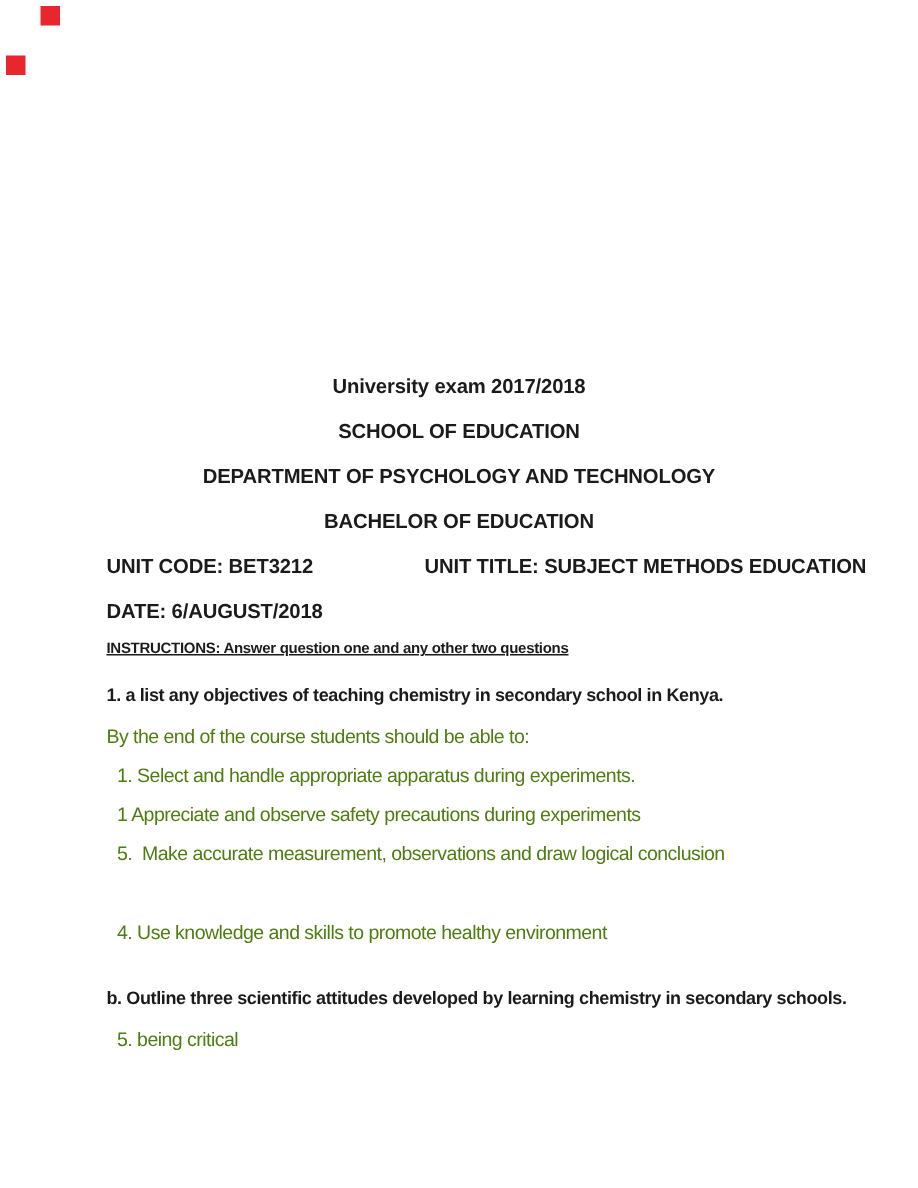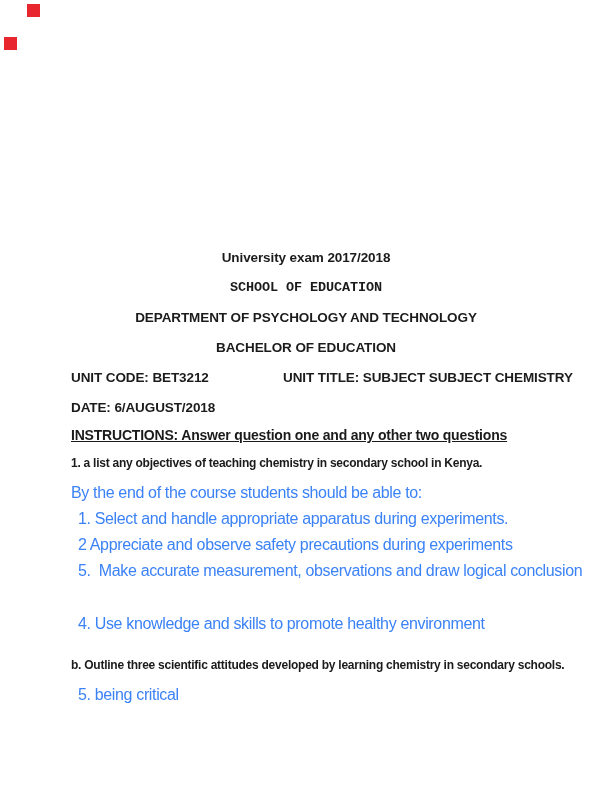--- a/index.html
+++ b/index.html
@@ -31,26 +31,26 @@
     white-space: pre-wrap;
     letter-spacing: -0.1px;
   }
   .center {
     left: 0;
     right: 0;
     text-align: center;
   }
 
   .heading       { font-size: 13.5px; font-weight: bold; }
-  .instructions  { font-size: 14px; font-weight: bold; text-decoration: underline; letter-spacing: -0.2px; text-align: right; }
+  .instructions  { font-size: 10px; font-weight: bold; text-decoration: underline; letter-spacing: -0.2px; text-align: right; }
   .q-heading     { font-size: 12px; font-weight: bold; letter-spacing: -0.25px; }
-  .body-line     { font-size: 16px; letter-spacing: -0.35px; color: #3b82f6; }
+  .body-line     { font-size: 13px; letter-spacing: -0.35px; color: #4d7c0f; }
 
   .t-title        { top: 250px; }
-  .t-school       { top: 280px; font-family: Liberation Mono, monospace; }
+  .t-school       { top: 280px; }
   .t-department   { top: 310px; }
   .t-bachelor     { top: 340px; }
   .t-unitrow      { top: 370px; left: 0; right: 0; height: 18px; }
   .t-date         { top: 400px; left: 71px; }
   .t-instructions { top: 427px; left: 71px; }
   .t-qa-heading   { top: 456px; left: 71px; }
   .t-intro        { top: 483px; left: 71px; }
   .t-obj0         { top: 509px; left: 78px; }
   .t-obj1         { top: 535px; left: 78px; }
   .t-obj2         { top: 561px; left: 78px; }
@@ -70,30 +70,30 @@
   <div class="marker marker-top"></div>
   <div class="marker marker-left"></div>
 
   <div class="line center heading t-title">University exam 2017/2018</div>
   <div class="line center heading t-school">SCHOOL OF EDUCATION</div>
   <div class="line center heading t-department">DEPARTMENT OF PSYCHOLOGY AND TECHNOLOGY</div>
   <div class="line center heading t-bachelor">BACHELOR OF EDUCATION</div>
 
   <div class="line t-unitrow">
     <span class="heading unit-code">UNIT CODE: BET3212</span>
-    <span class="heading unit-title">UNIT TITLE: SUBJECT SUBJECT CHEMISTRY</span>
+    <span class="heading unit-title">UNIT TITLE: SUBJECT METHODS EDUCATION</span>
   </div>
 
   <div class="line heading t-date">DATE: 6/AUGUST/2018</div>
   <div class="line instructions t-instructions">INSTRUCTIONS: Answer question one and any other two questions</div>
 
   <div class="line q-heading t-qa-heading">1. a list any objectives of teaching chemistry in secondary school in Kenya.</div>
   <div class="line body-line t-intro">By the end of the course students should be able to:</div>
 
   <div class="line body-line t-obj0">1. Select and handle appropriate apparatus during experiments.</div>
-  <div class="line body-line t-obj1">2 Appreciate and observe safety precautions during experiments</div>
+  <div class="line body-line t-obj1">1 Appreciate and observe safety precautions during experiments</div>
   <div class="line body-line t-obj2">5.  Make accurate measurement, observations and draw logical conclusion</div>
   <div class="line body-line t-obj3">4. Use knowledge and skills to promote healthy environment</div>
 
   <div class="line q-heading t-qb-heading">b. Outline three scientific attitudes developed by learning chemistry in secondary schools.</div>
   <div class="line body-line t-qb-item">5. being critical</div>
 
 </div>
 
 </body></html>

